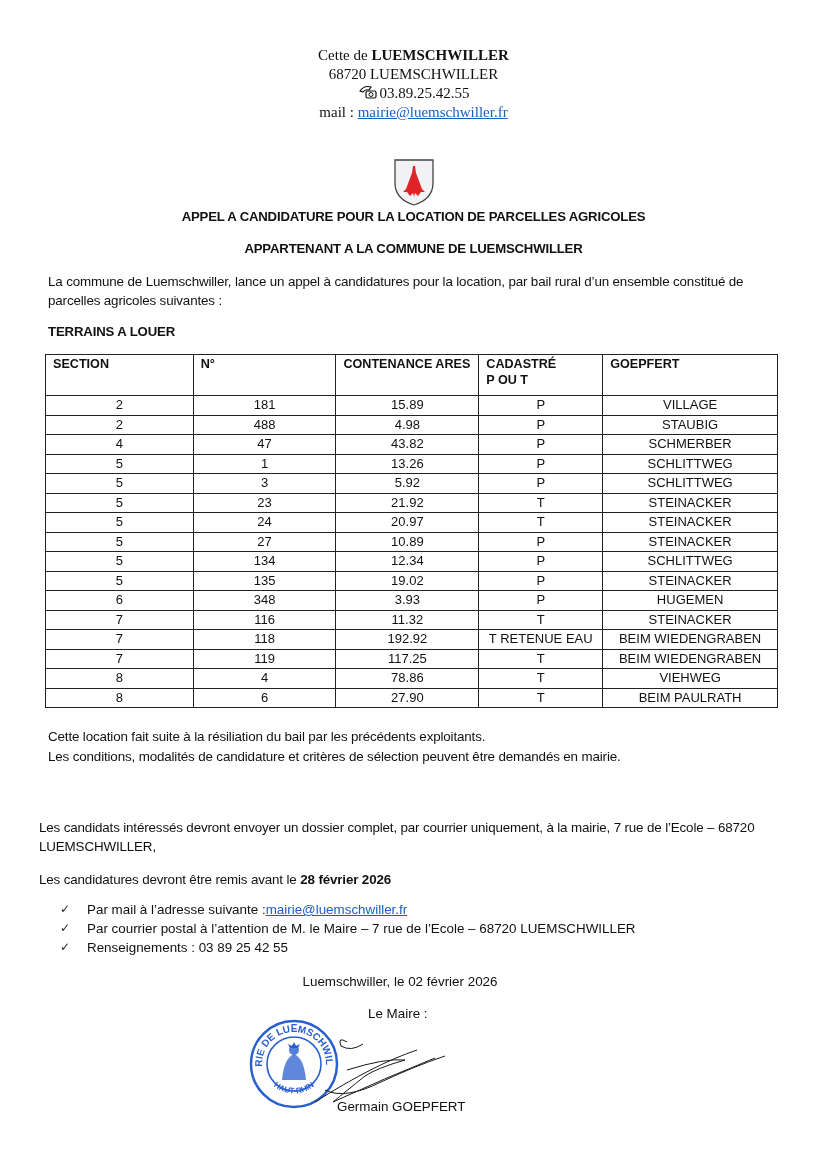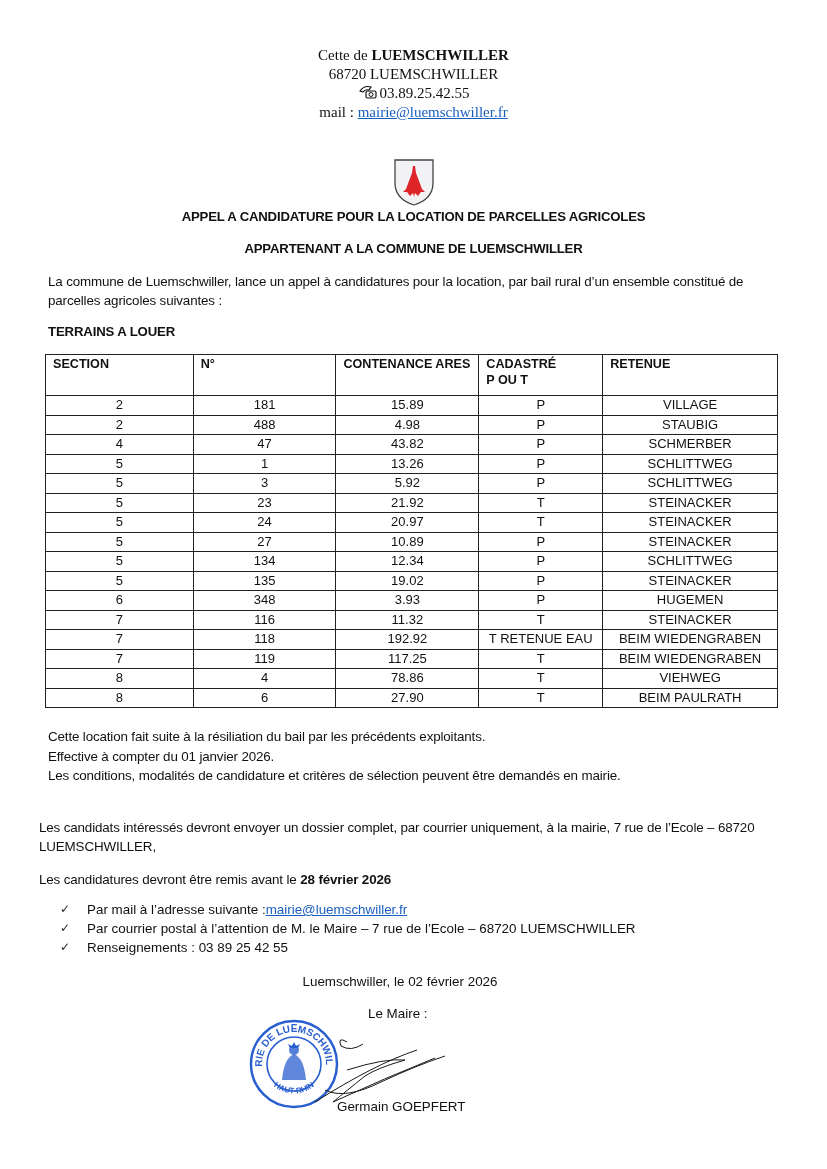--- a/index.html
+++ b/index.html
@@ -79,21 +79,21 @@
       <col class="c3">
       <col class="c4">
       <col class="c5">
     </colgroup>
   <thead>
     <tr>
       <th>SECTION</th>
       <th>N°</th>
       <th>CONTENANCE ARES</th>
       <th>CADASTRÉ<br>P OU T</th>
-      <th>RETENUE</th>
+      <th>GOEPFERT</th>
     </tr>
   </thead>
   <tbody id="table-body">
       <tr>
         <td>2</td>
         <td>181</td>
         <td>15.89</td>
         <td>P</td>
         <td>VILLAGE</td>
       </tr>
@@ -200,21 +200,20 @@
         <td>6</td>
         <td>27.90</td>
         <td>T</td>
         <td>BEIM PAULRATH</td>
       </tr>
     </tbody>
 </table>
 
 <div id="conditions" class="para sans">
   <span class="line">Cette location fait suite à la résiliation du bail par les précédents exploitants.</span>
-  <span class="line">Effective à compter du 01 janvier 2026.</span>
   <span class="line">Les conditions, modalités de candidature et critères de sélection peuvent être demandés en mairie.</span>
 </div>
 
 <div id="candidats" class="para sans">Les candidats intéressés devront envoyer un dossier complet, par courrier uniquement, à la mairie, 7 rue de l’Ecole – 68720 LUEMSCHWILLER,</div>
 <div id="deadline" class="para sans"><span>Les candidatures devront être remis avant le </span><b>28 février 2026</b></div>
 
 <ul id="methods" class="sans">
   <li>
       <span class="check">✓</span>
       <span>Par mail à l’adresse suivante : </span>

